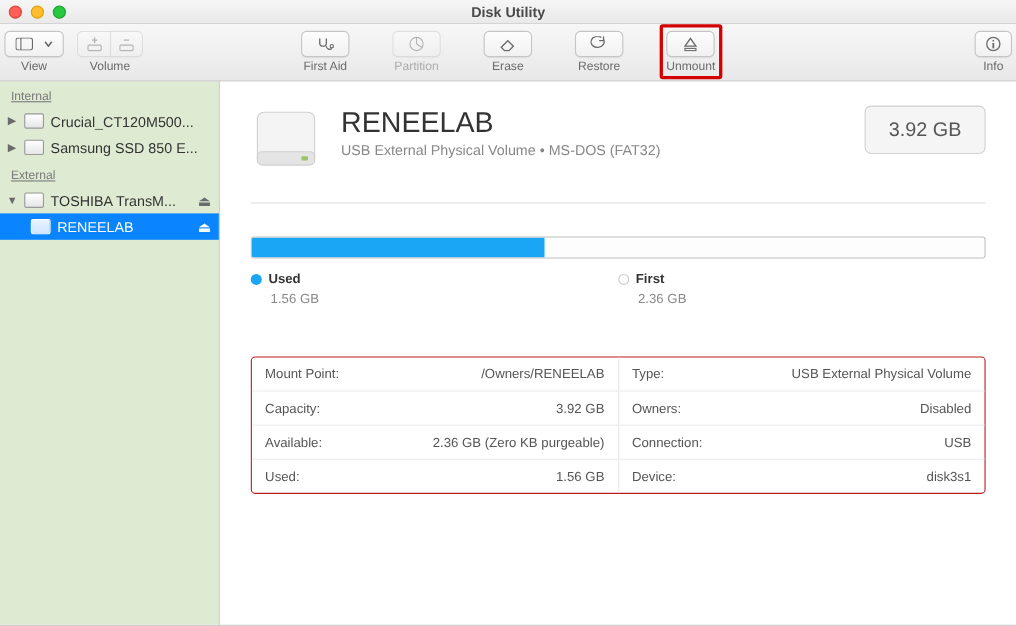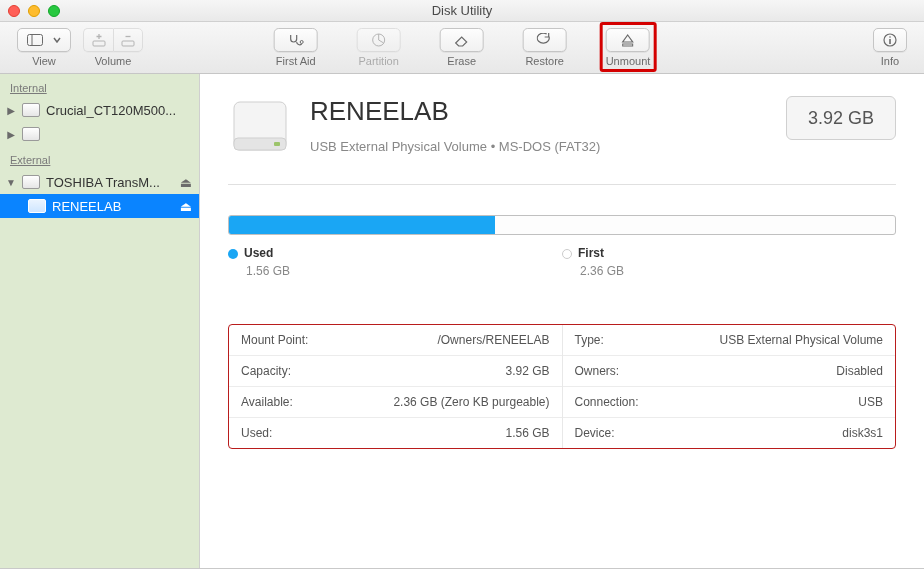--- a/index.html
+++ b/index.html
@@ -4,22 +4,22 @@
 <style>
   * { box-sizing: border-box; margin: 0; padding: 0; }
   body { font-family: -apple-system, "Helvetica Neue", Arial, sans-serif; font-size: 13px; color: #333; background: #fff; width: 924px; height: 569px; overflow: hidden; }
   .window { width: 924px; height: 569px; display: flex; flex-direction: column; border-bottom: 1px solid #c9c9c9; }
   .titlebar { height: 22px; background: linear-gradient(#f6f6f6,#e9e9e9); border-bottom: 1px solid #d0d0d0; display:flex; align-items:center; position:relative; }
   .traffic { display:flex; gap:8px; margin-left:8px; }
   .traffic span { width:12px; height:12px; border-radius:50%; display:block; }
   .tl-close{background:#ff5f57;border:1px solid #e33e32;}
   .tl-min{background:#febc2e;border:1px solid #e09e00;}
   .tl-max{background:#28c840;border:1px solid #12a629;}
-  .titlebar-title{position:absolute; left:0; right:0; text-align:center; font-size:13px; color:#4a4a4a;}
-  .toolbar { height: 52px; background: linear-gradient(#f7f7f7,#e8e8e8); border-bottom:1px solid #c6c6c6; display:flex; align-items:center; padding:0 17px; position:relative;}
+  .titlebar-title{position:absolute; left:0; right:0; text-align:center; font-size:13px; color:#4a4a4a;font-weight:bold;}
+  .toolbar { height: 52px; background: linear-gradient(#f7f7f7,#e8e8e8); border-bottom:1px solid #c6c6c6; display:flex; align-items:center; padding:0 4px; position:relative;}
   .toolbar-left, .toolbar-center, .toolbar-right { display:flex; align-items:flex-start; gap:12px; }
   .toolbar-center{ position:absolute; left:50%; transform:translateX(-50%);gap:39px; }
   .toolbar-right{ margin-left:auto; }
   .tb-group{ display:flex; flex-direction:column; align-items:center; }
   .tb-label{ font-size:11px; color:#6b6b6b; margin-top:3px; }
   .tb-btn{ height:24px; min-width:44px; background:linear-gradient(#fdfdfd,#f1f1f1); border:1px solid #c5c5c5; border-radius:5px; display:flex; align-items:center; justify-content:center; box-shadow:0 1px 0 rgba(0,0,0,0.05); cursor:default;}
   .tb-btn.disabled{ opacity:.45; }
   .tb-seg{ display:flex; }
   .tb-seg .tb-btn{ border-radius:0; border-right:none; min-width:30px;}
   .tb-seg .tb-btn:first-child{border-radius:5px 0 0 5px;}
@@ -36,21 +36,21 @@
   .sb-eject{ width:14px; text-align:center; color:#6b6b6b;}
   .sb-row.selected{ background:#0a84ff; color:#fff; }
   .sb-row.selected .sb-label, .sb-row.selected .sb-eject{ color:#fff; }
   .sb-row.selected .diskicon.vol{ border-color:#fff; }
   .sb-row.child{ padding-left:28px; }
   .main{ flex:1; padding:22px 28px; overflow:auto;}
   .vol-header{ display:flex; align-items:flex-start; gap:18px; border-bottom:1px solid #e0e0e0; padding-bottom:24px;}
   .vol-icon{ width:64px; height:64px; flex-shrink:0; }
   .vol-texts{ flex:1; }
   .vol-title{ font-size:26px; font-weight:500; color:#333; }
-  .vol-sub{ font-size:13px; color:#888; margin-top:12px;}
+  .vol-sub{ font-size:13px; color:#888; margin-top:2px;}
   .size-badge{ width:110px; height:44px; border:1px solid #d0d0d0; border-radius:6px; background:#f5f5f5; display:flex; align-items:center; justify-content:center; font-size:18px; color:#555;}
   .usage{ margin-top:30px; }
   .bar{ height:20px; border:1px solid #c0c0c0; border-radius:3px; background:#fdfdfd; overflow:hidden; display:flex;}
   .bar-used{ background:#1aa6f4; height:100%;}
   .legend{ display:flex; margin-top:10px; }
   .legend-item{ width:50%; }
   .legend-dot{ display:inline-block; width:10px; height:10px; border-radius:50%; margin-right:6px; vertical-align:middle;}
   .legend-name{ font-size:12px; font-weight:600; color:#333;}
   .legend-val{ font-size:12px; color:#888; margin:4px 0 0 18px;}
   .info-table{ margin-top:46px; border:1px solid #b91c1c; border-radius:4px; display:flex;}
@@ -174,20 +174,21 @@
     <div class="sidebar">
       <div class="sb-header">Internal</div>
       <div class="sb-row">
         <span class="disclosure">▶</span>
         <span class="diskicon"></span>
         <span class="sb-label">Crucial_CT120M500...</span>
       </div>
       <div class="sb-row">
         <span class="disclosure">▶</span>
         <span class="diskicon"></span>
+        <span class="sb-label">Samsung SSD 850 E...</span>
       </div>
 
       <div class="sb-header">External</div>
       <div class="sb-row">
         <span class="disclosure">▼</span>
         <span class="diskicon"></span>
         <span class="sb-label">TOSHIBA TransM...</span>
         <span class="sb-eject">⏏</span>
       </div>
       <div class="sb-row child selected">

